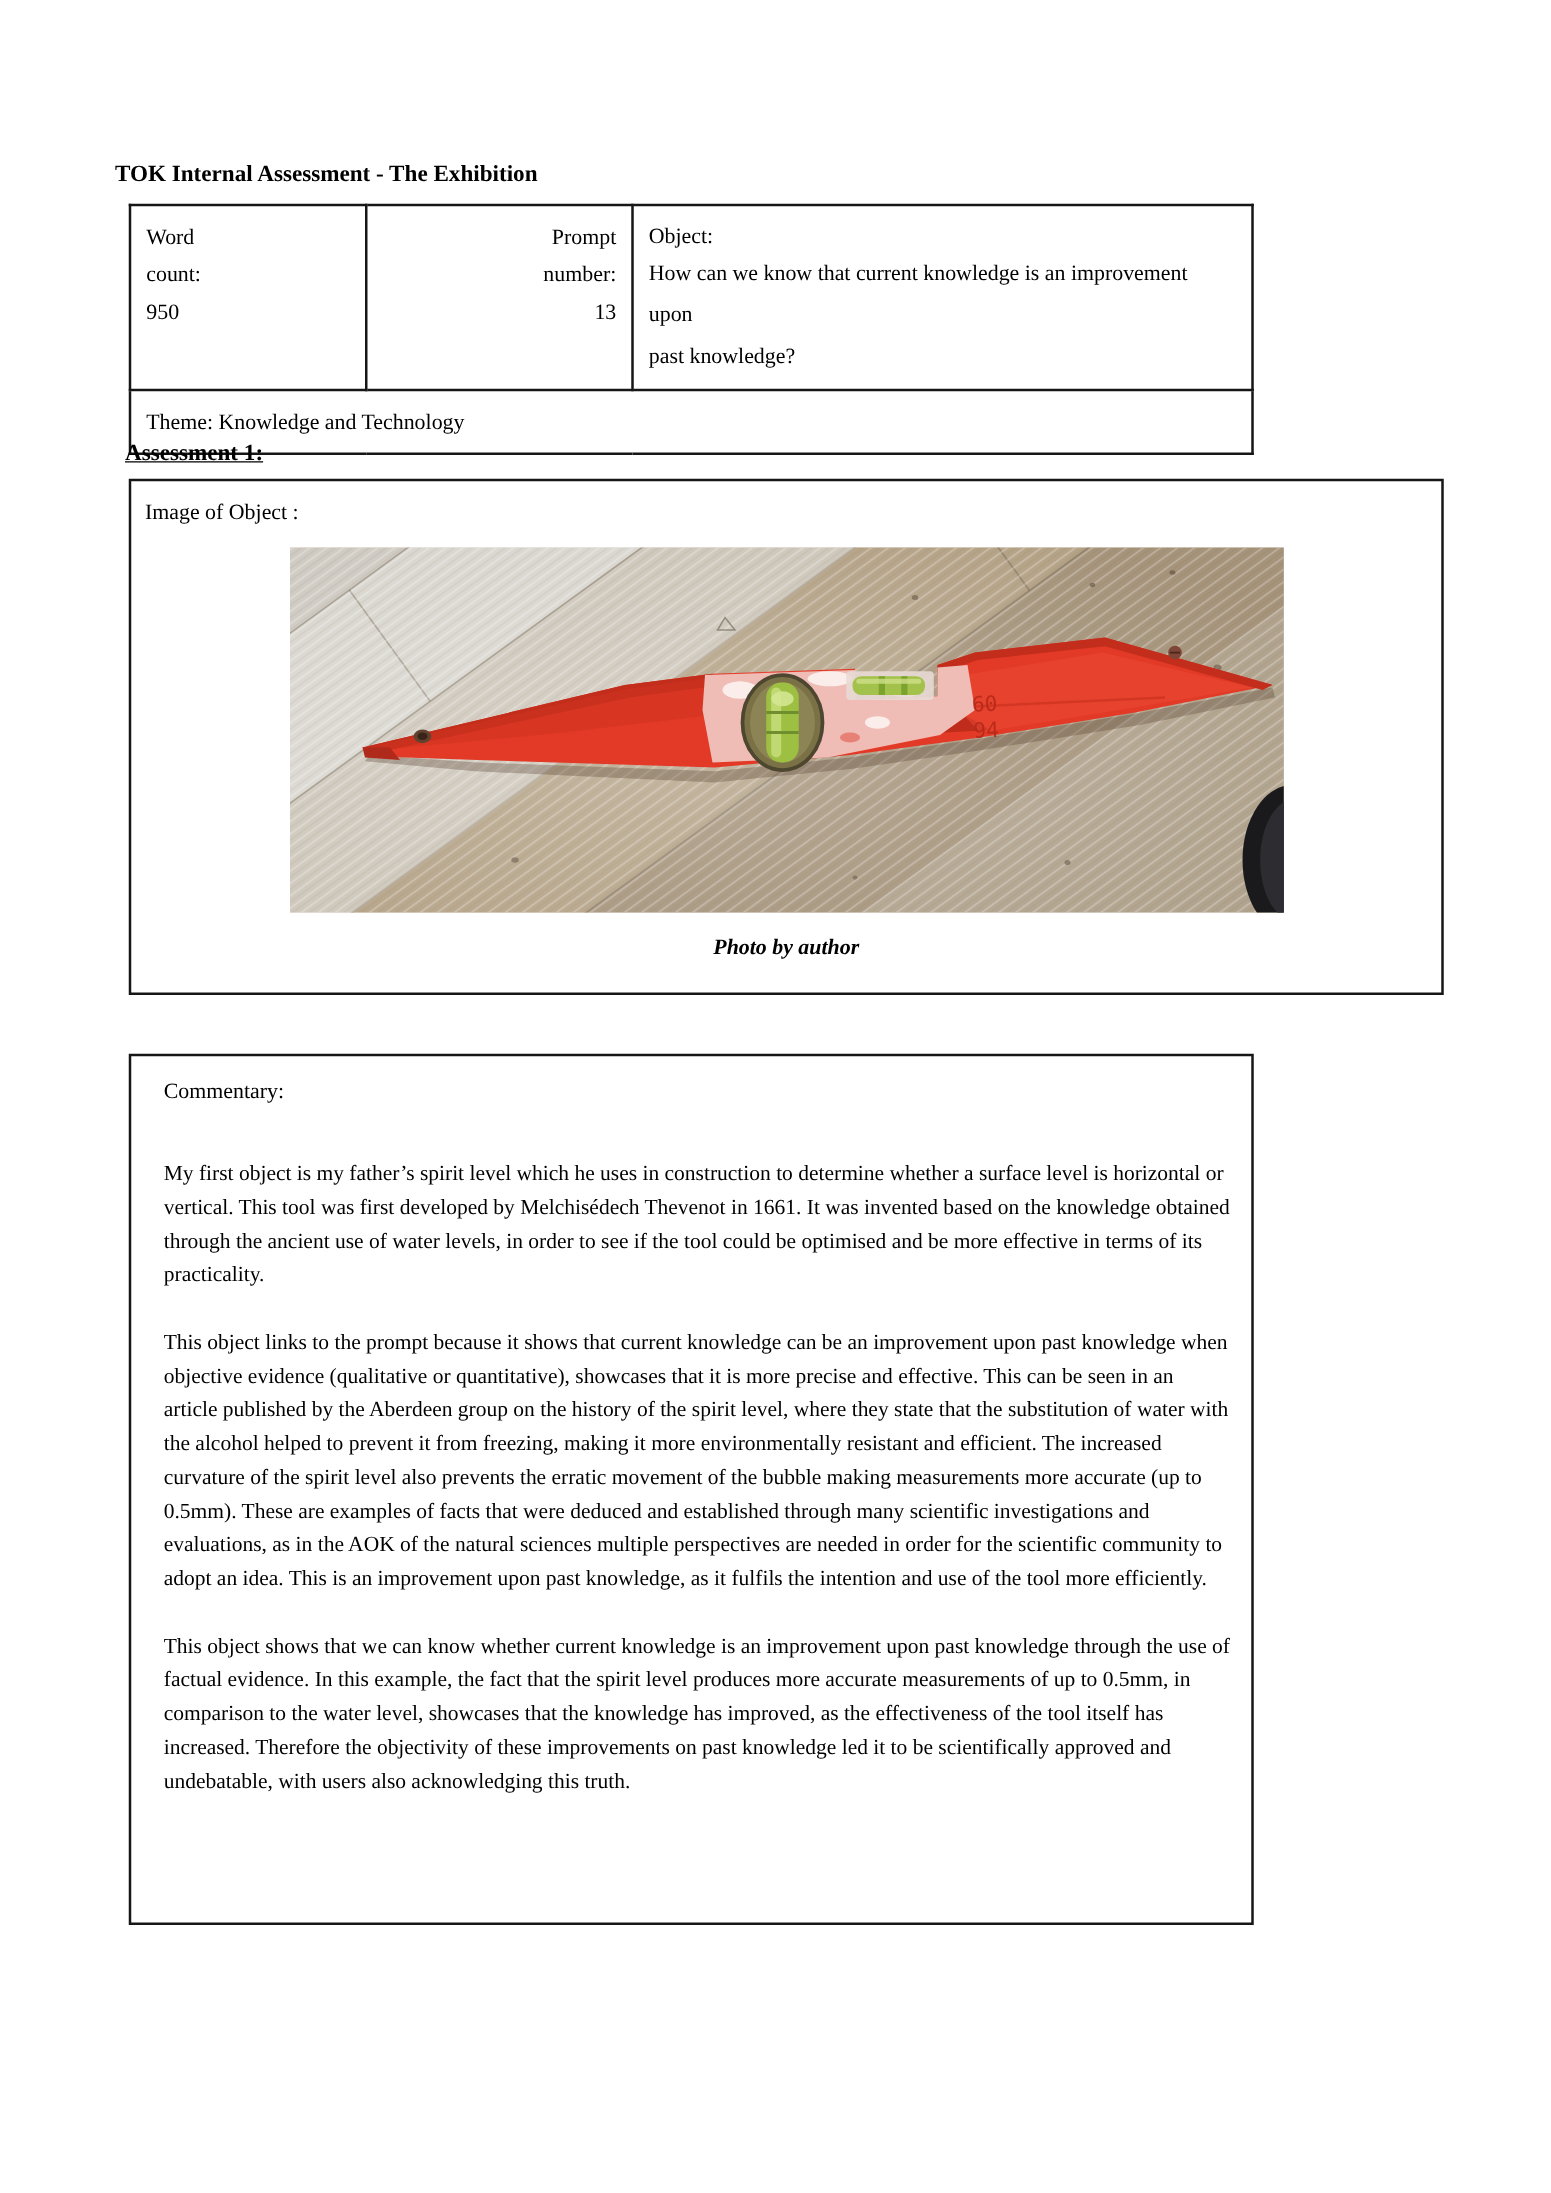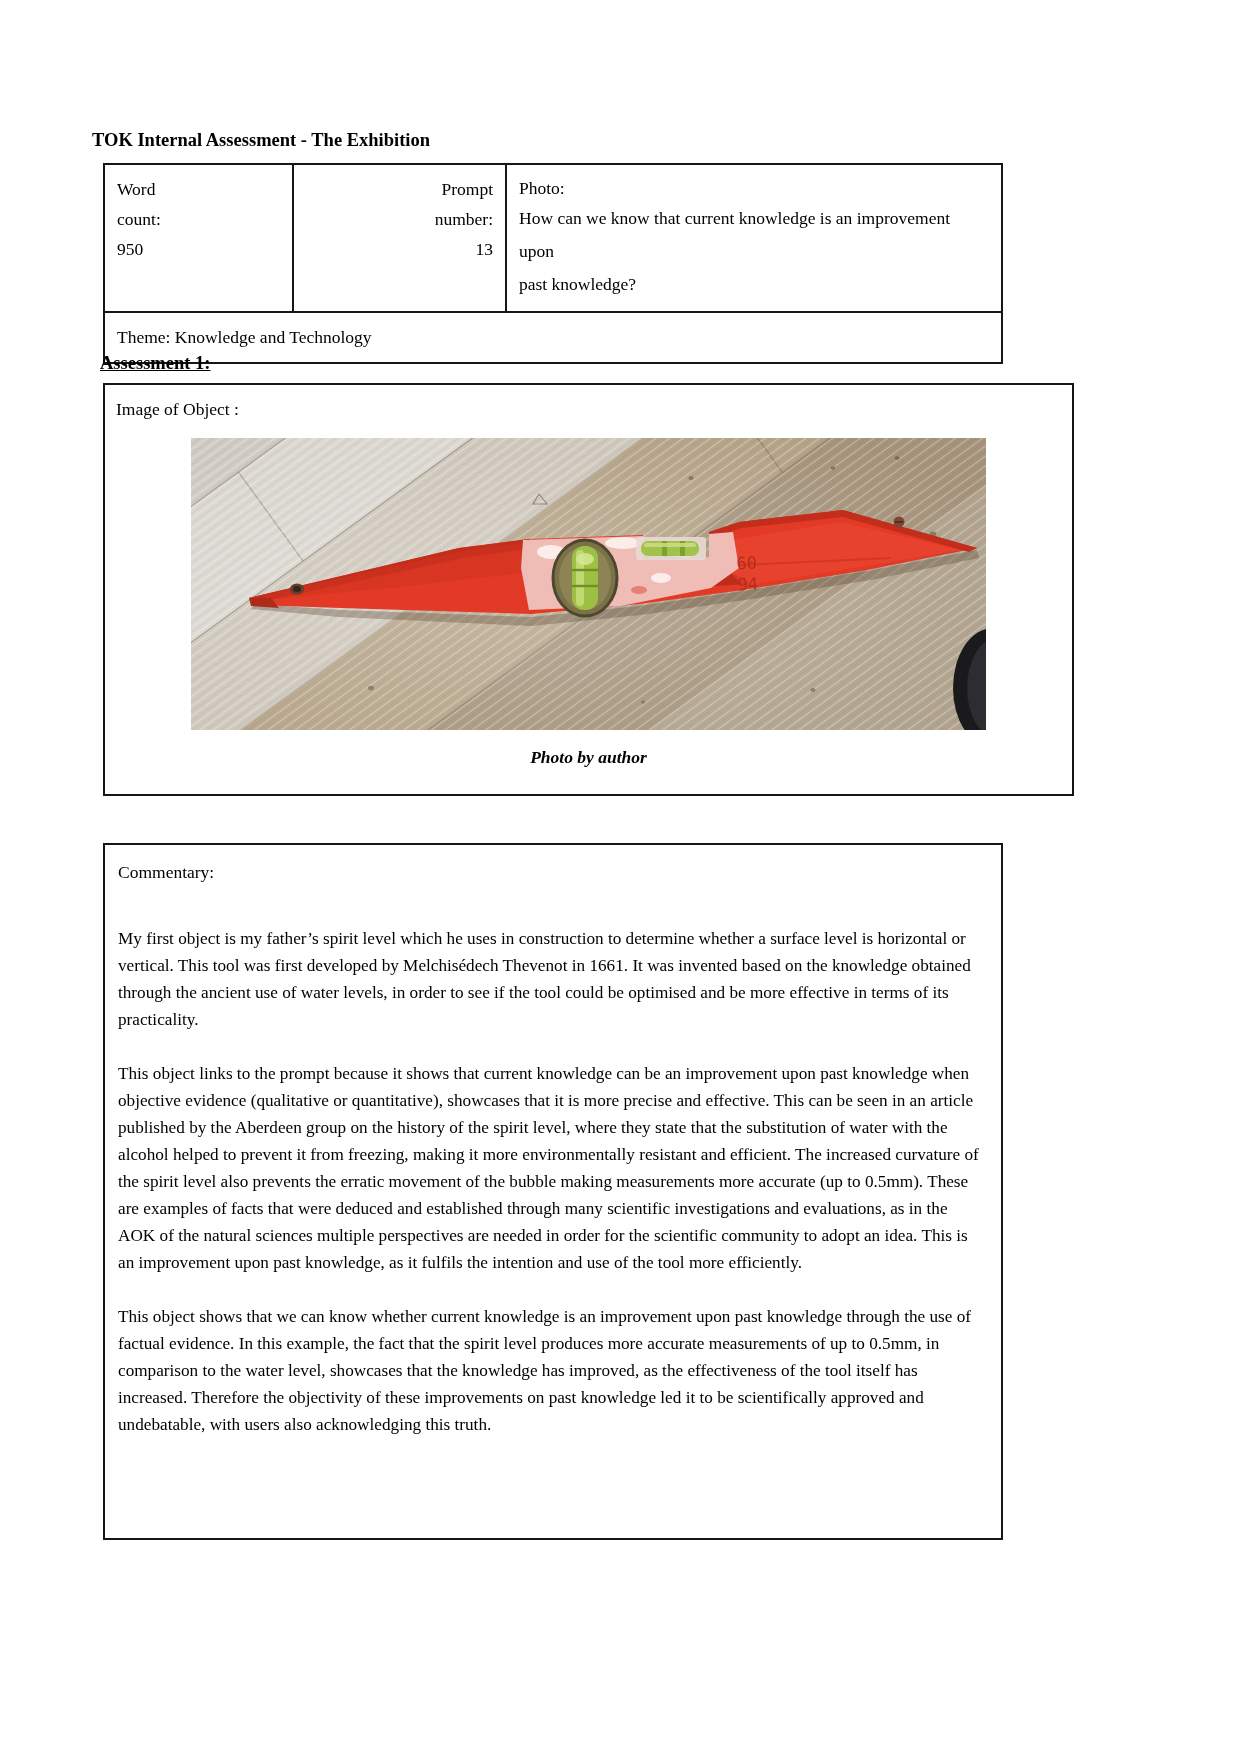--- a/index.html
+++ b/index.html
@@ -30,35 +30,35 @@
   .prompt-label{display:block;line-height:28px;}
   .prompt-question{display:block;line-height:33px;white-space:pre-line;}
   .theme-cell{height:28px;line-height:30px;}
   
   .commentary-heading{
     position:absolute;left:100px;top:353px;
     font-size:18.5px;font-weight:bold;text-decoration:underline;margin:0;
   }
   
   .image-box{
-    position:absolute;left:103px;top:383px;width:971px;height:413px;
+    position:absolute;left:103px;top:383px;width:1052px;height:413px;
     border:2px solid #161616;box-sizing:border-box;
   }
   .image-label{margin:9px 0 0 11px;font-size:17.5px;line-height:30px;}
   .photo-frame{display:block;width:795px;height:292px;margin:14px auto 0;}
   .photo-caption{
     text-align:center;font-style:italic;font-size:17.5px;line-height:30px;
     margin-top:12px;
     font-weight:bold;
   }
   
   .commentary-box{
     position:absolute;left:103px;top:843px;width:900px;height:697px;
     border:2px solid #161616;box-sizing:border-box;
-    padding:12px 16px 12px 13px;
+    padding:12px 16px 12px 26px;
   }
   .commentary-label{font-size:17.5px;line-height:30px;}
   .commentary-text p{
     font-size:17.2px;line-height:27px;margin:27px 0 0 0;text-align:left;
   }
   .commentary-text p:first-child{margin-top:38px;}
 </style>
 </head>
 <body>
 
@@ -71,21 +71,21 @@
         <span class="pre-line">Word
 count:</span>
         <span style="display:block">950</span>
       </td>
       <td class="cell-promptnum">
         <span class="pre-line">Prompt
 number:</span>
         <span style="display:block">13</span>
       </td>
       <td>
-        <span class="prompt-label">Photo:</span>
+        <span class="prompt-label">Object:</span>
         <span class="prompt-question">How can we know that current knowledge is an improvement upon
 past knowledge?</span>
       </td>
     </tr>
     <tr>
       <td class="theme-cell" colspan="3">
         <span>Theme: Knowledge and Technology</span>
       </td>
     </tr>
   </tbody>

